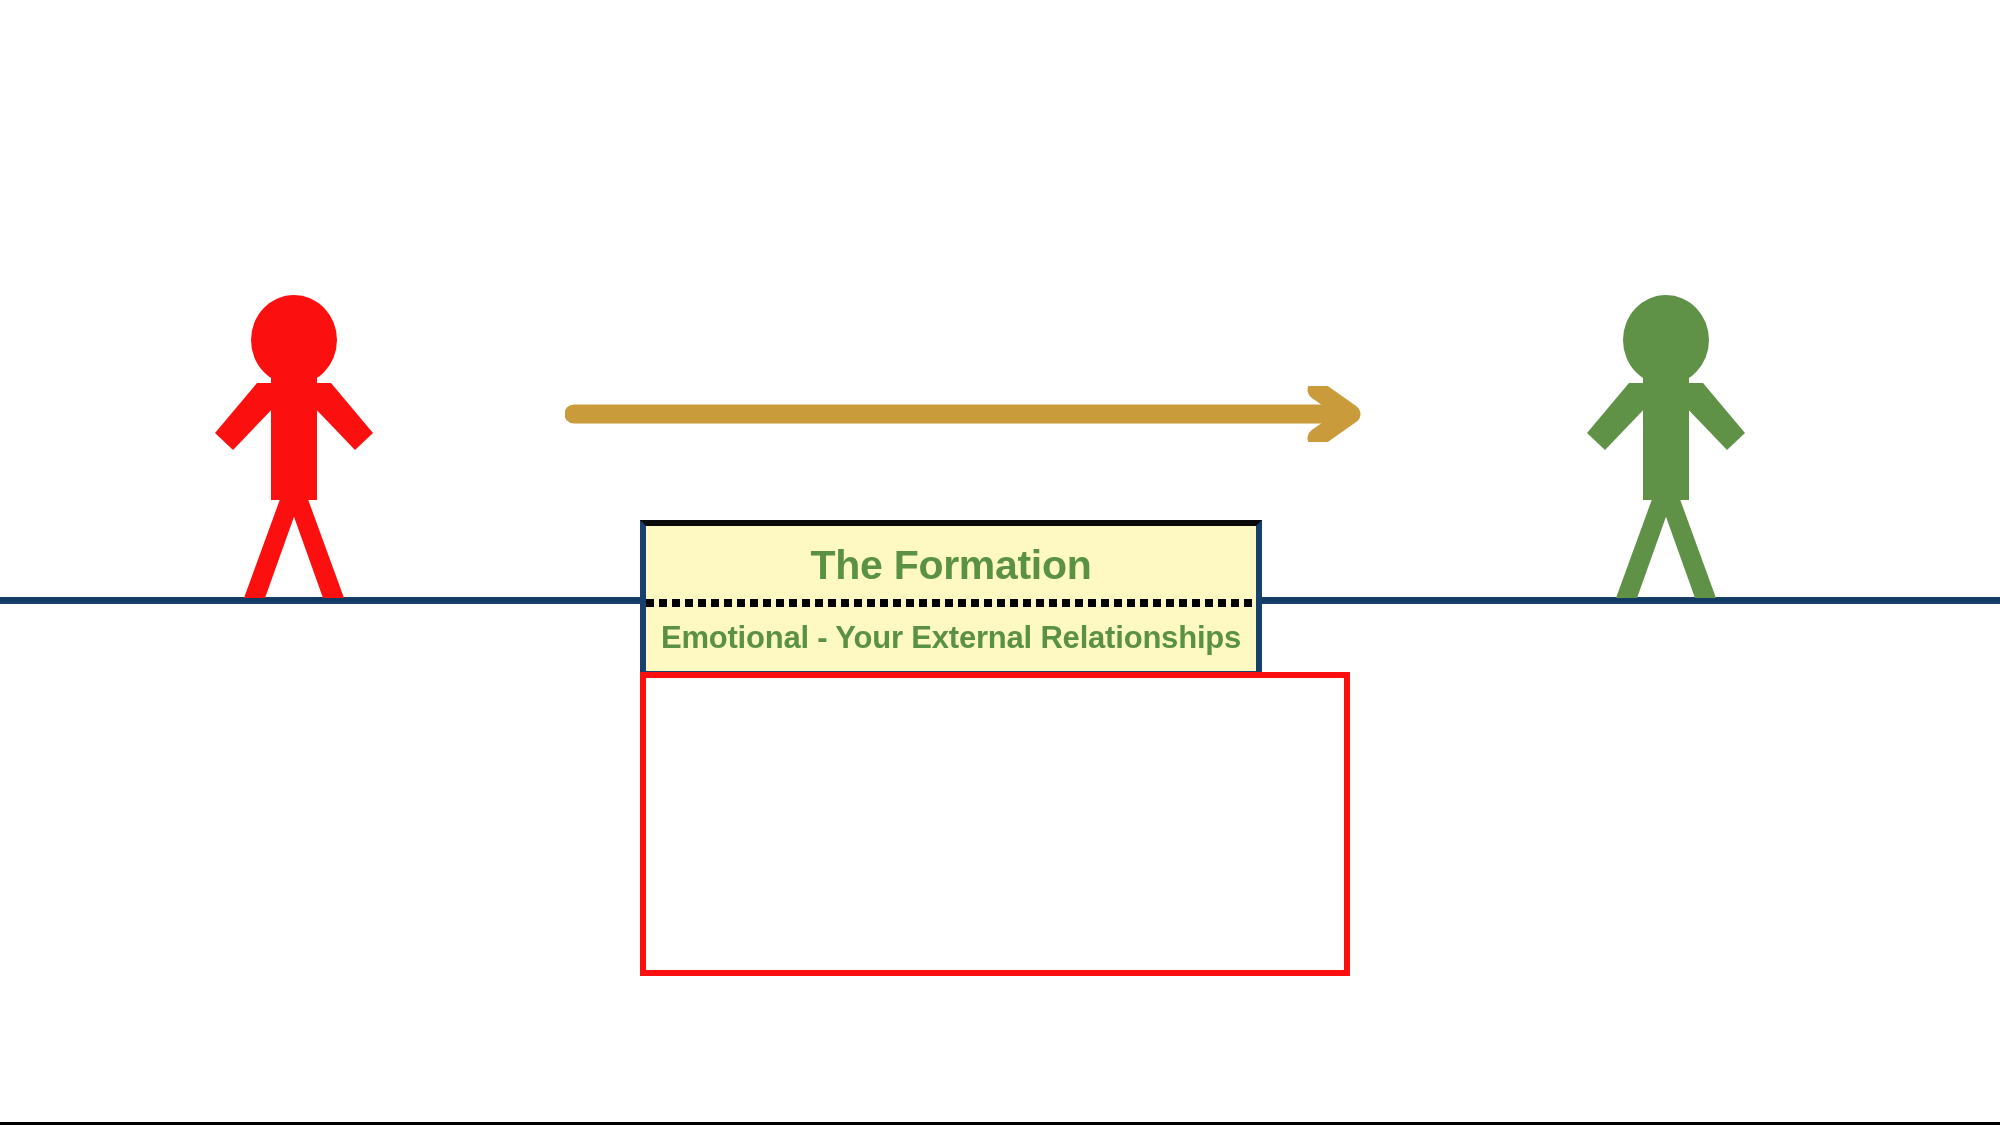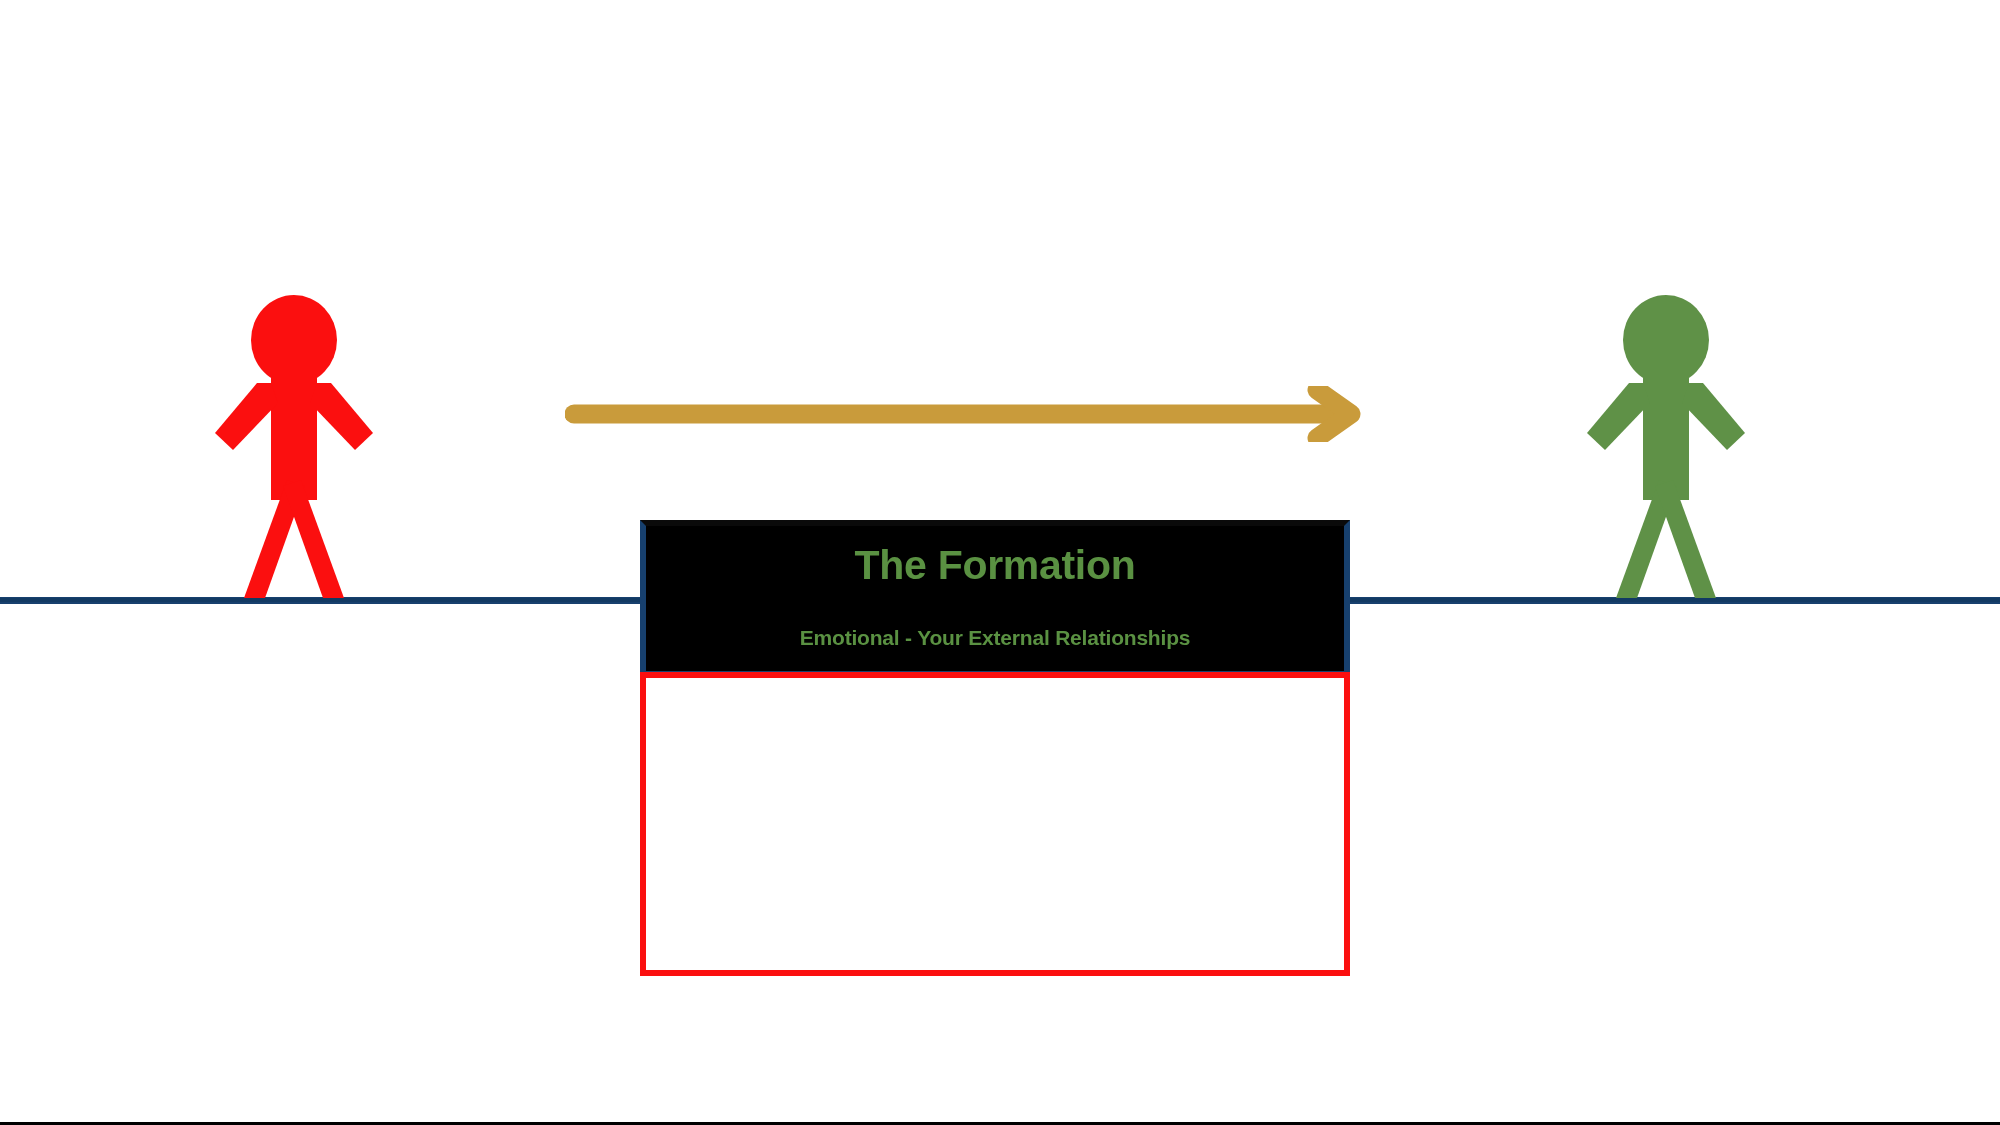--- a/index.html
+++ b/index.html
@@ -57,26 +57,26 @@
     width: 825px;
     height: 56px;
   }
   #flow-arrow svg { display:block; width:100%; height:100%; }
 
   
   #formation-box {
     position: absolute;
     left: 640px;
     top: 520px;
-    width: 710px;
+    width: 622px;
     height: 157px;
     box-sizing: border-box;
     border: 6px solid #17406e;
     border-top: 6px solid #0a0a0a;
-    background: #000000;
+    background: #fef9c3;
     text-decoration: underline;
   }
   #formation-title {
     position: absolute;
     left: 0;
     top: 6px;
     width: 100%;
     text-align: center;
     font-size: 41px;
     font-weight: bold;
@@ -95,21 +95,21 @@
     background-image: linear-gradient(to right, #000 0 8px, transparent 8px 13px);
     background-size: 13px 8px;
     background-repeat: repeat-x;
   }
   #formation-subtitle {
     position: absolute;
     left: 0;
     top: 84px;
     width: 100%;
     text-align: center;
-    font-size: 21px;
+    font-size: 31px;
     font-weight: bold;
     color: #5a9142;
     letter-spacing: -0.2px;
     line-height: 56px;
     white-space: nowrap;
   }
 
   
   #relationship-box {
     position: absolute;

